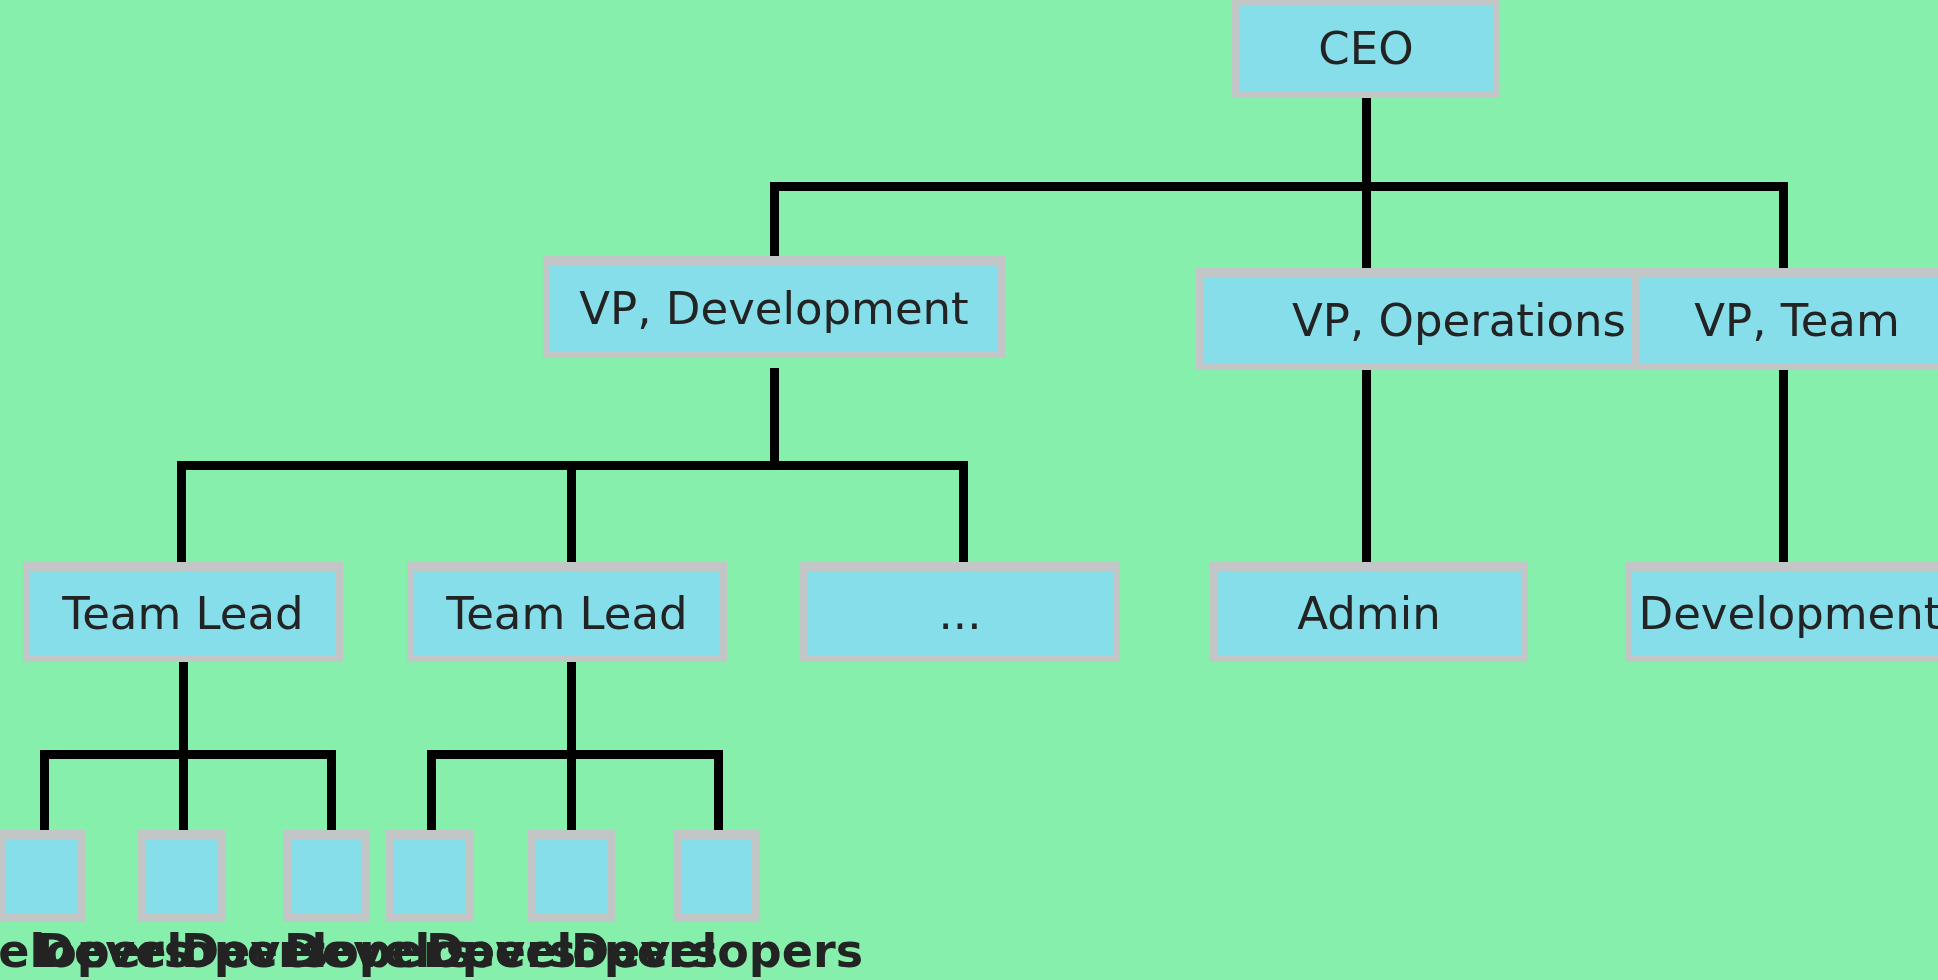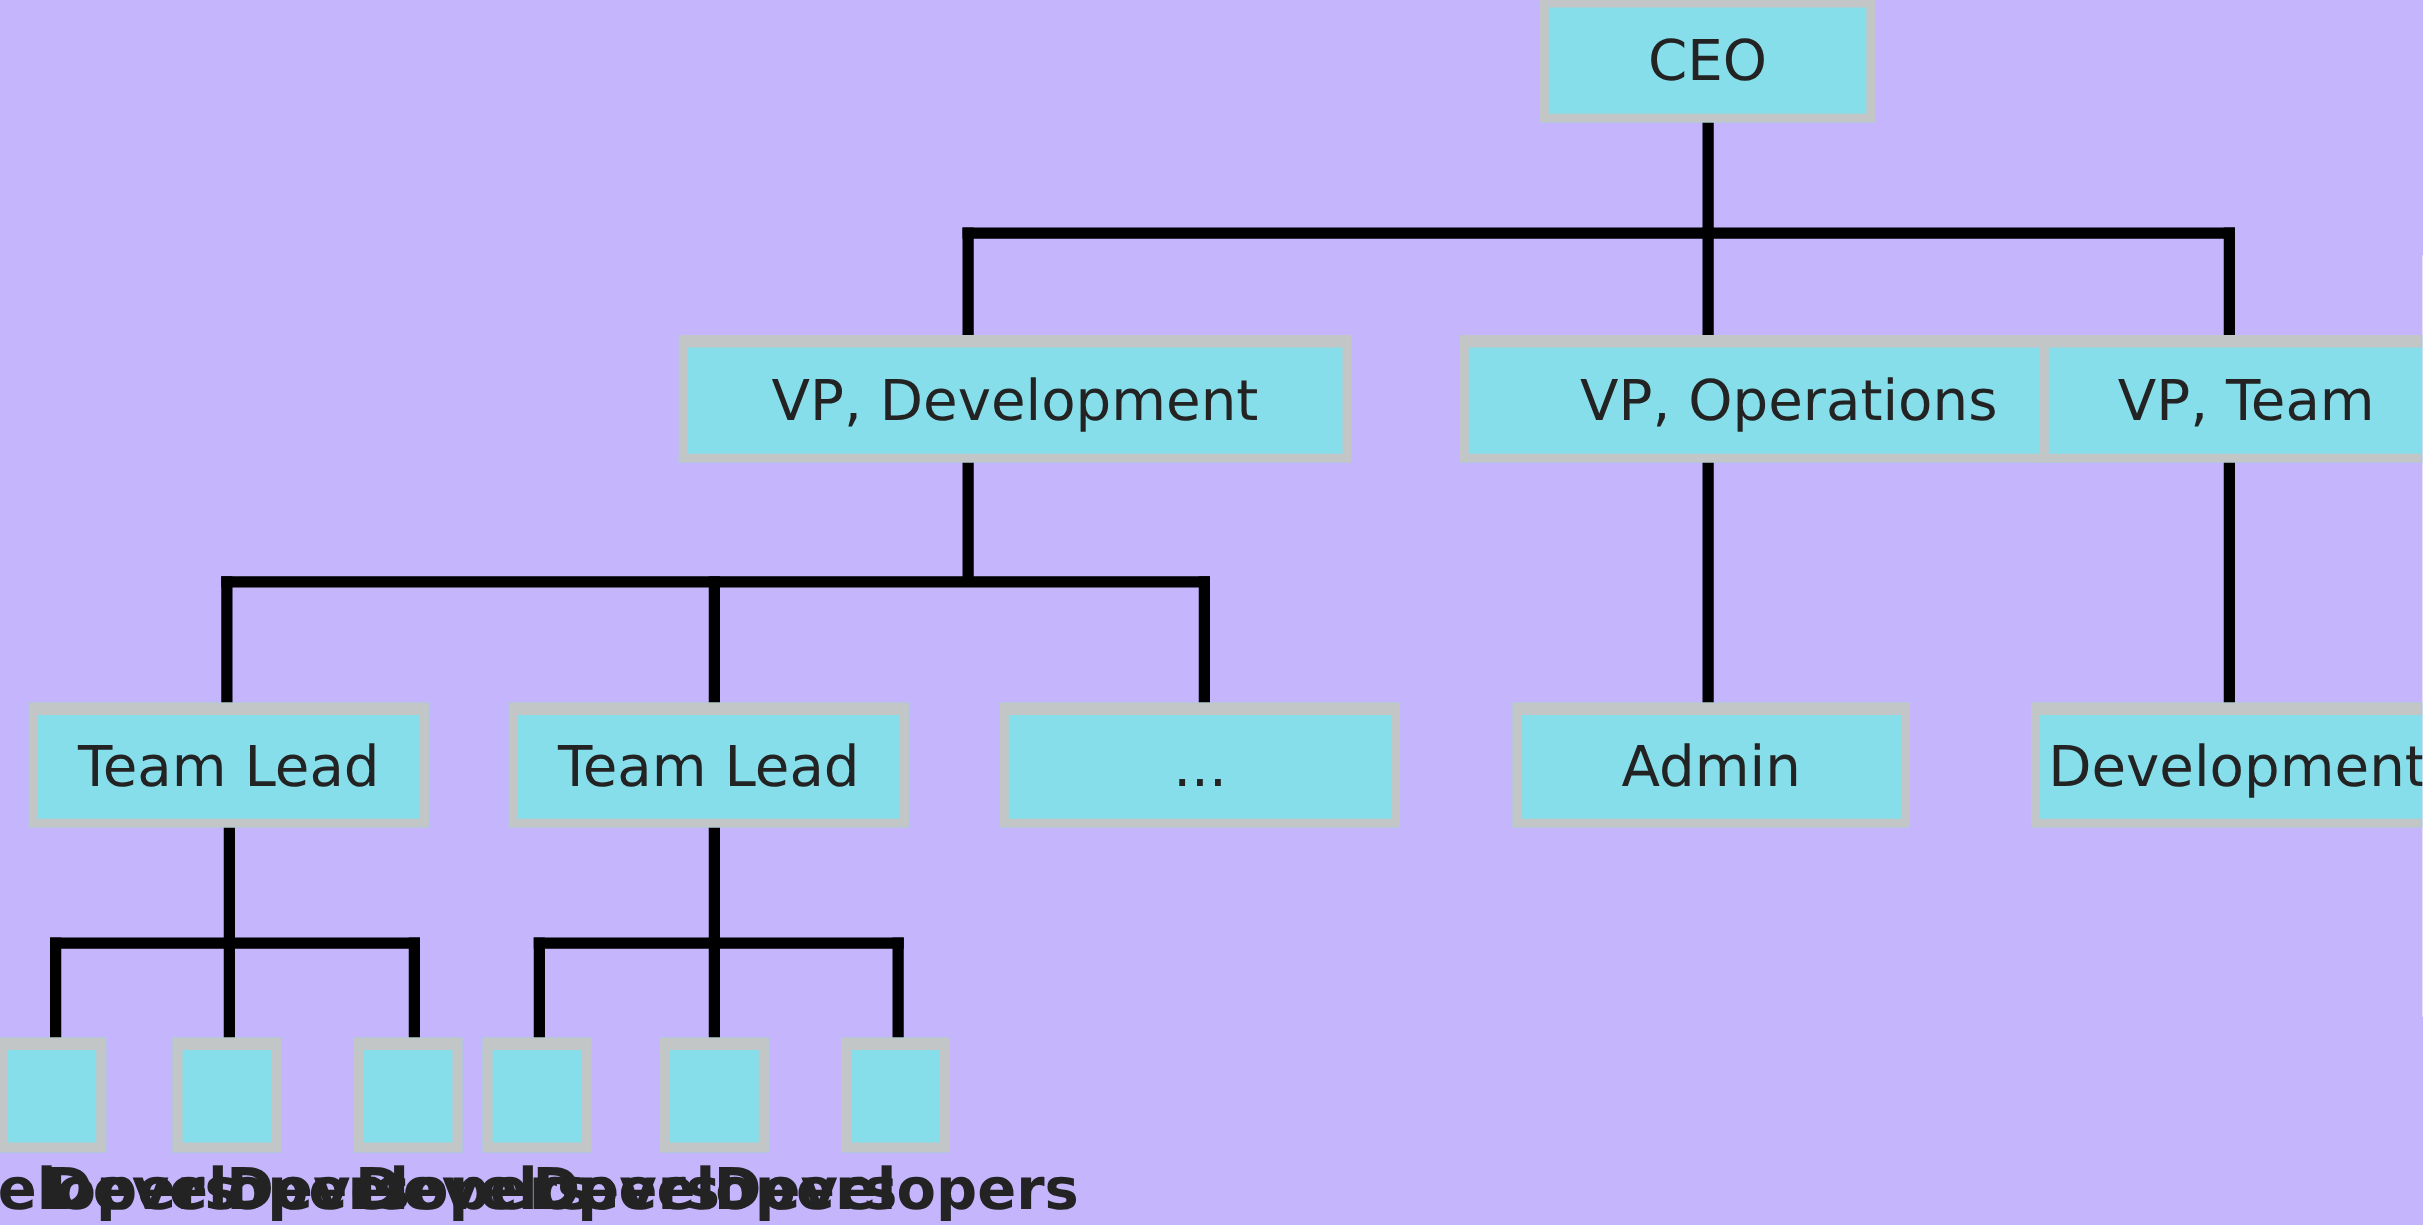--- a/index.html
+++ b/index.html
@@ -8,21 +8,21 @@
     padding: 0;
     background: #ffffff;
   }
   body {
     font-family: "DejaVu Sans", sans-serif;
   }
   #canvas {
     position: relative;
     width: 1938px;
     height: 980px;
-    background: #c4b5fd;
+    background: #86efac;
     overflow: hidden;
   }
 
   
   .node {
     position: absolute;
     box-sizing: border-box;
     background: #86DEEA;
     border: 7px solid #C2C6C6;
     border-top-width: 10px;
@@ -77,25 +77,25 @@
   </div>
 
   <div class="vline" style="left:1362px; top:96px; height:95px;"></div>
 
   <div class="hline" style="left:770px; top:182px; width:1018px;"></div>
 
   <div class="vline" style="left:770px; top:182px; height:92px;"></div>
   <div class="vline" style="left:1362px; top:182px; height:92px;"></div>
   <div class="vline" style="left:1779px; top:182px; height:92px;"></div>
 
-  <div class="node" style="left:543px; top:268px; width:538px; height:102px;">
+  <div class="node" style="left:543px; top:256px; width:462px; height:102px;">
     <span>VP, Development</span>
   </div>
 
-  <div class="node" style="left:1168px; top:268px; width:484px; height:102px;padding-left:42px;">
+  <div class="node" style="left:1196px; top:268px; width:484px; height:102px;padding-left:42px;">
     <span>VP, Operations</span>
   </div>
 
   <div class="node" style="left:1632px; top:268px; width:330px; height:102px;">
     <span>VP, Team</span>
   </div>
 
   <div class="vline" style="left:770px; top:368px; height:100px;"></div>
 
   <div class="hline" style="left:177px; top:461px; width:791px;"></div>

